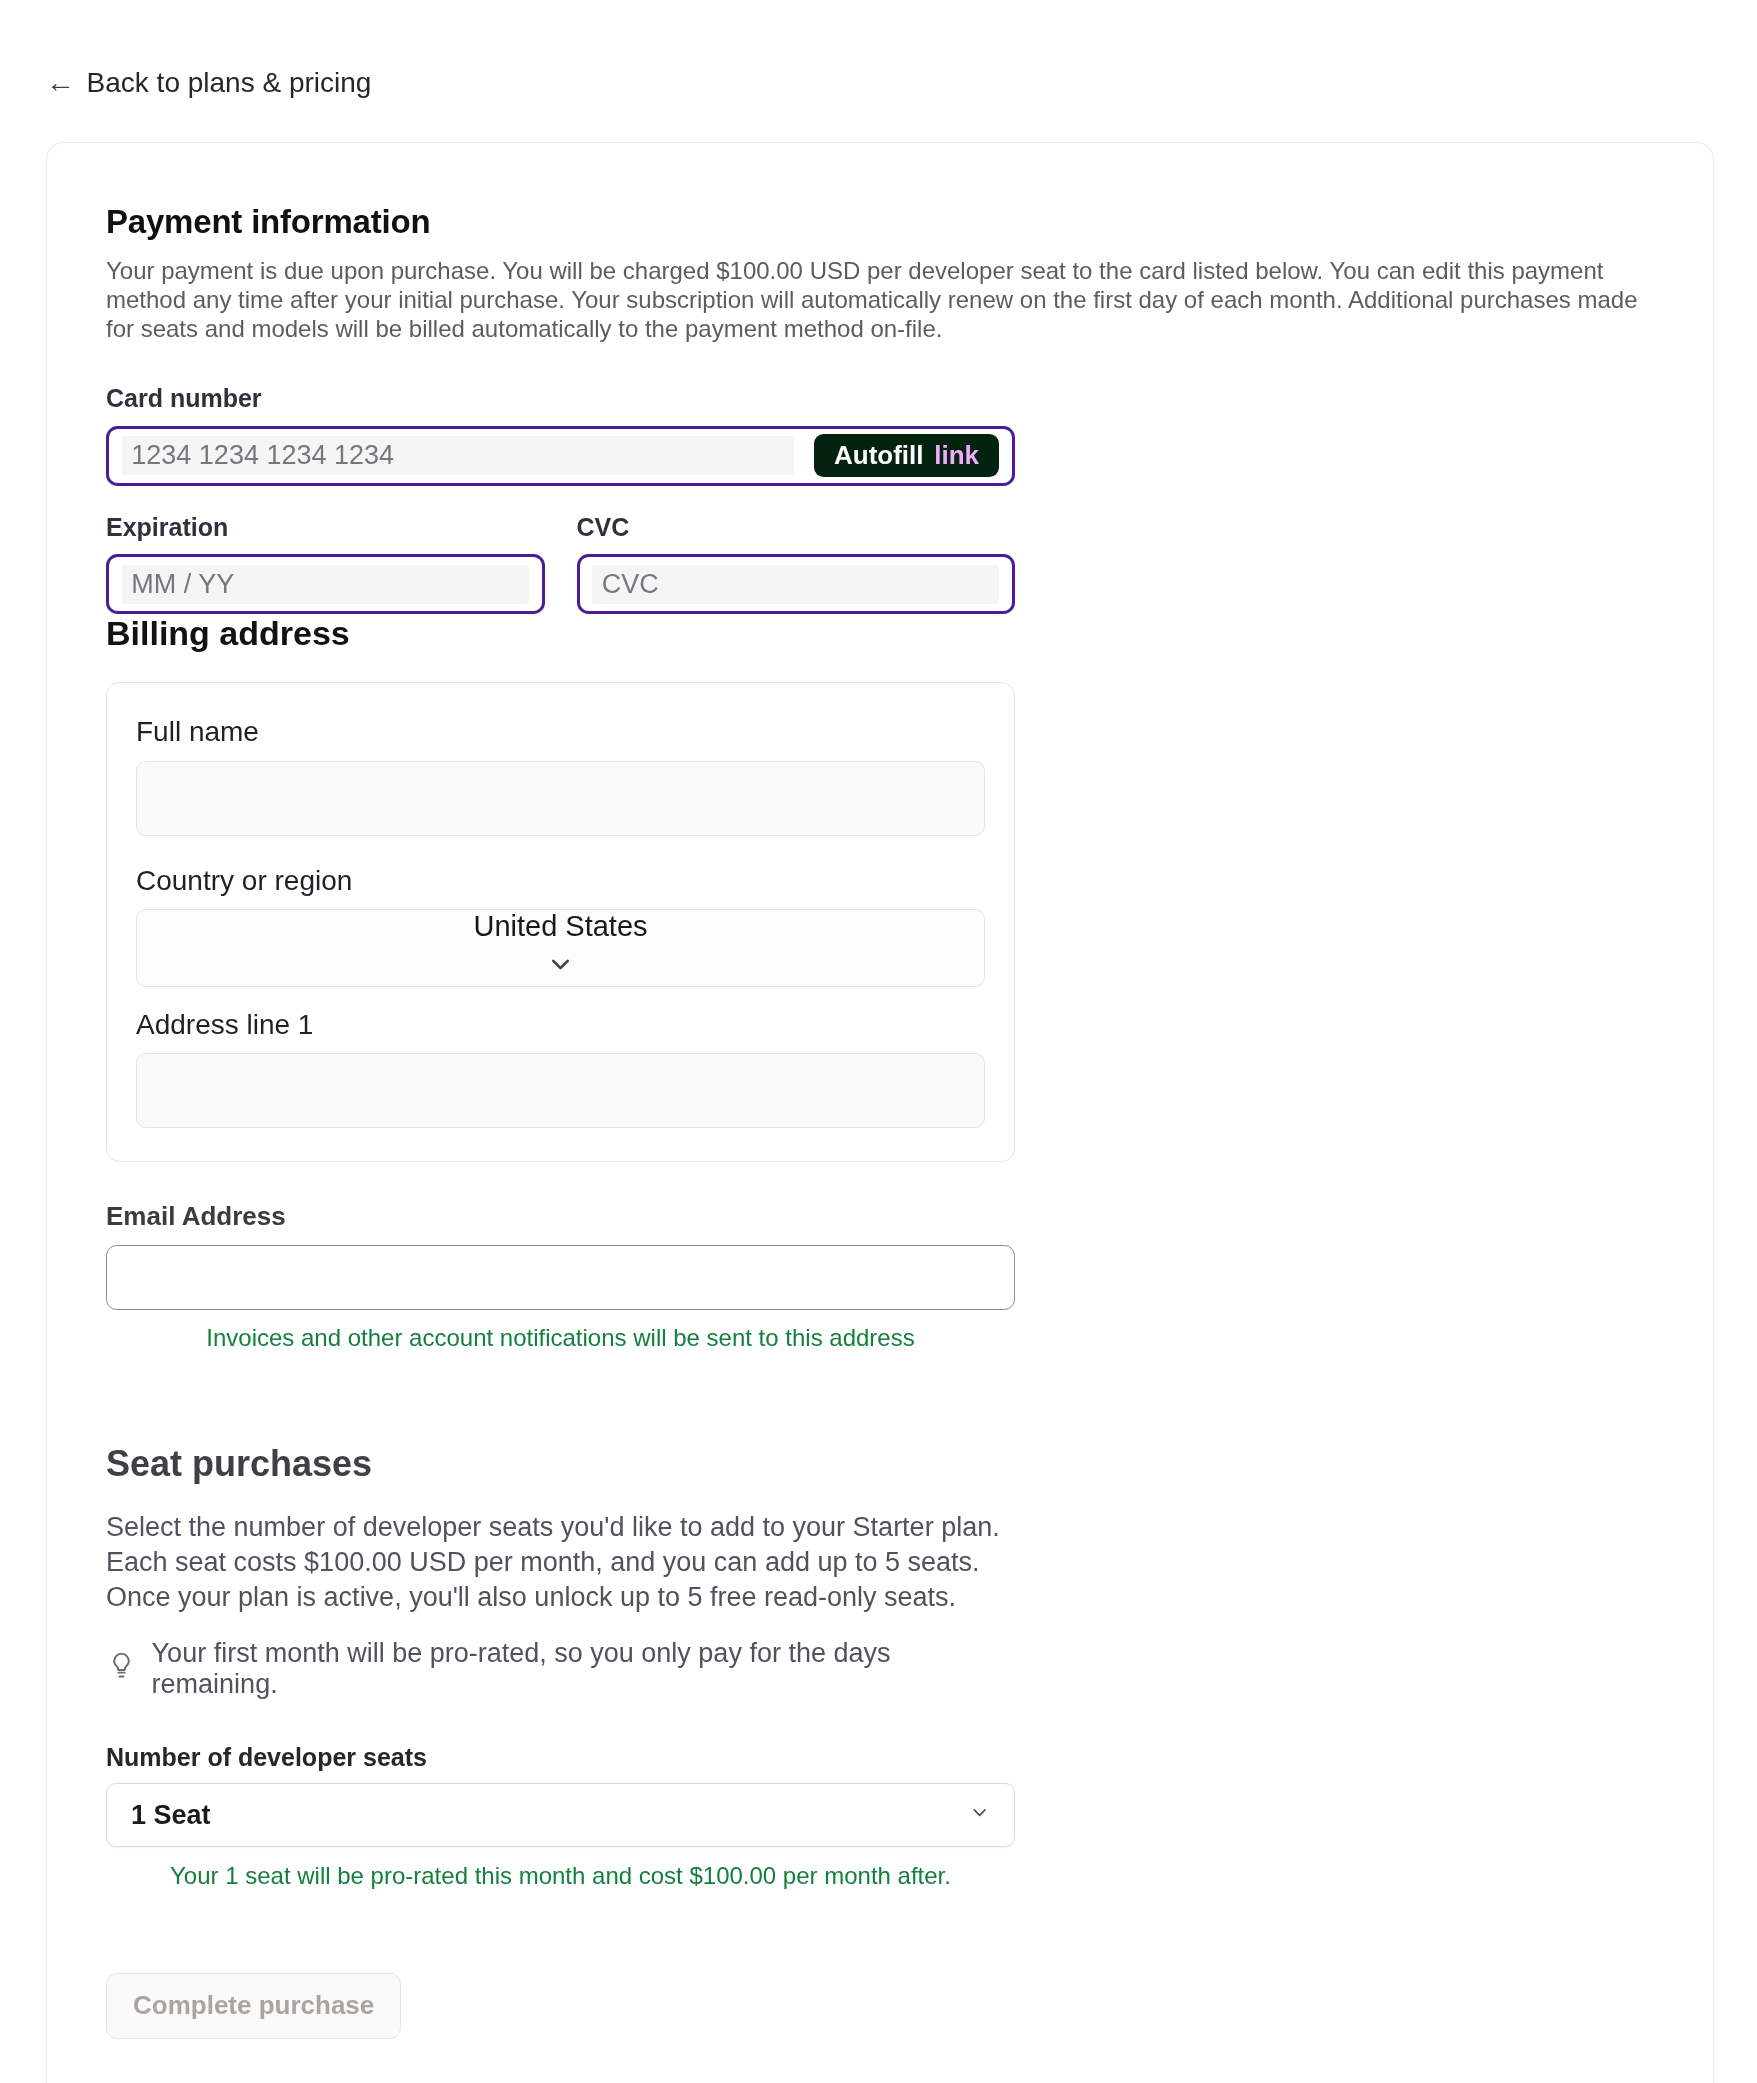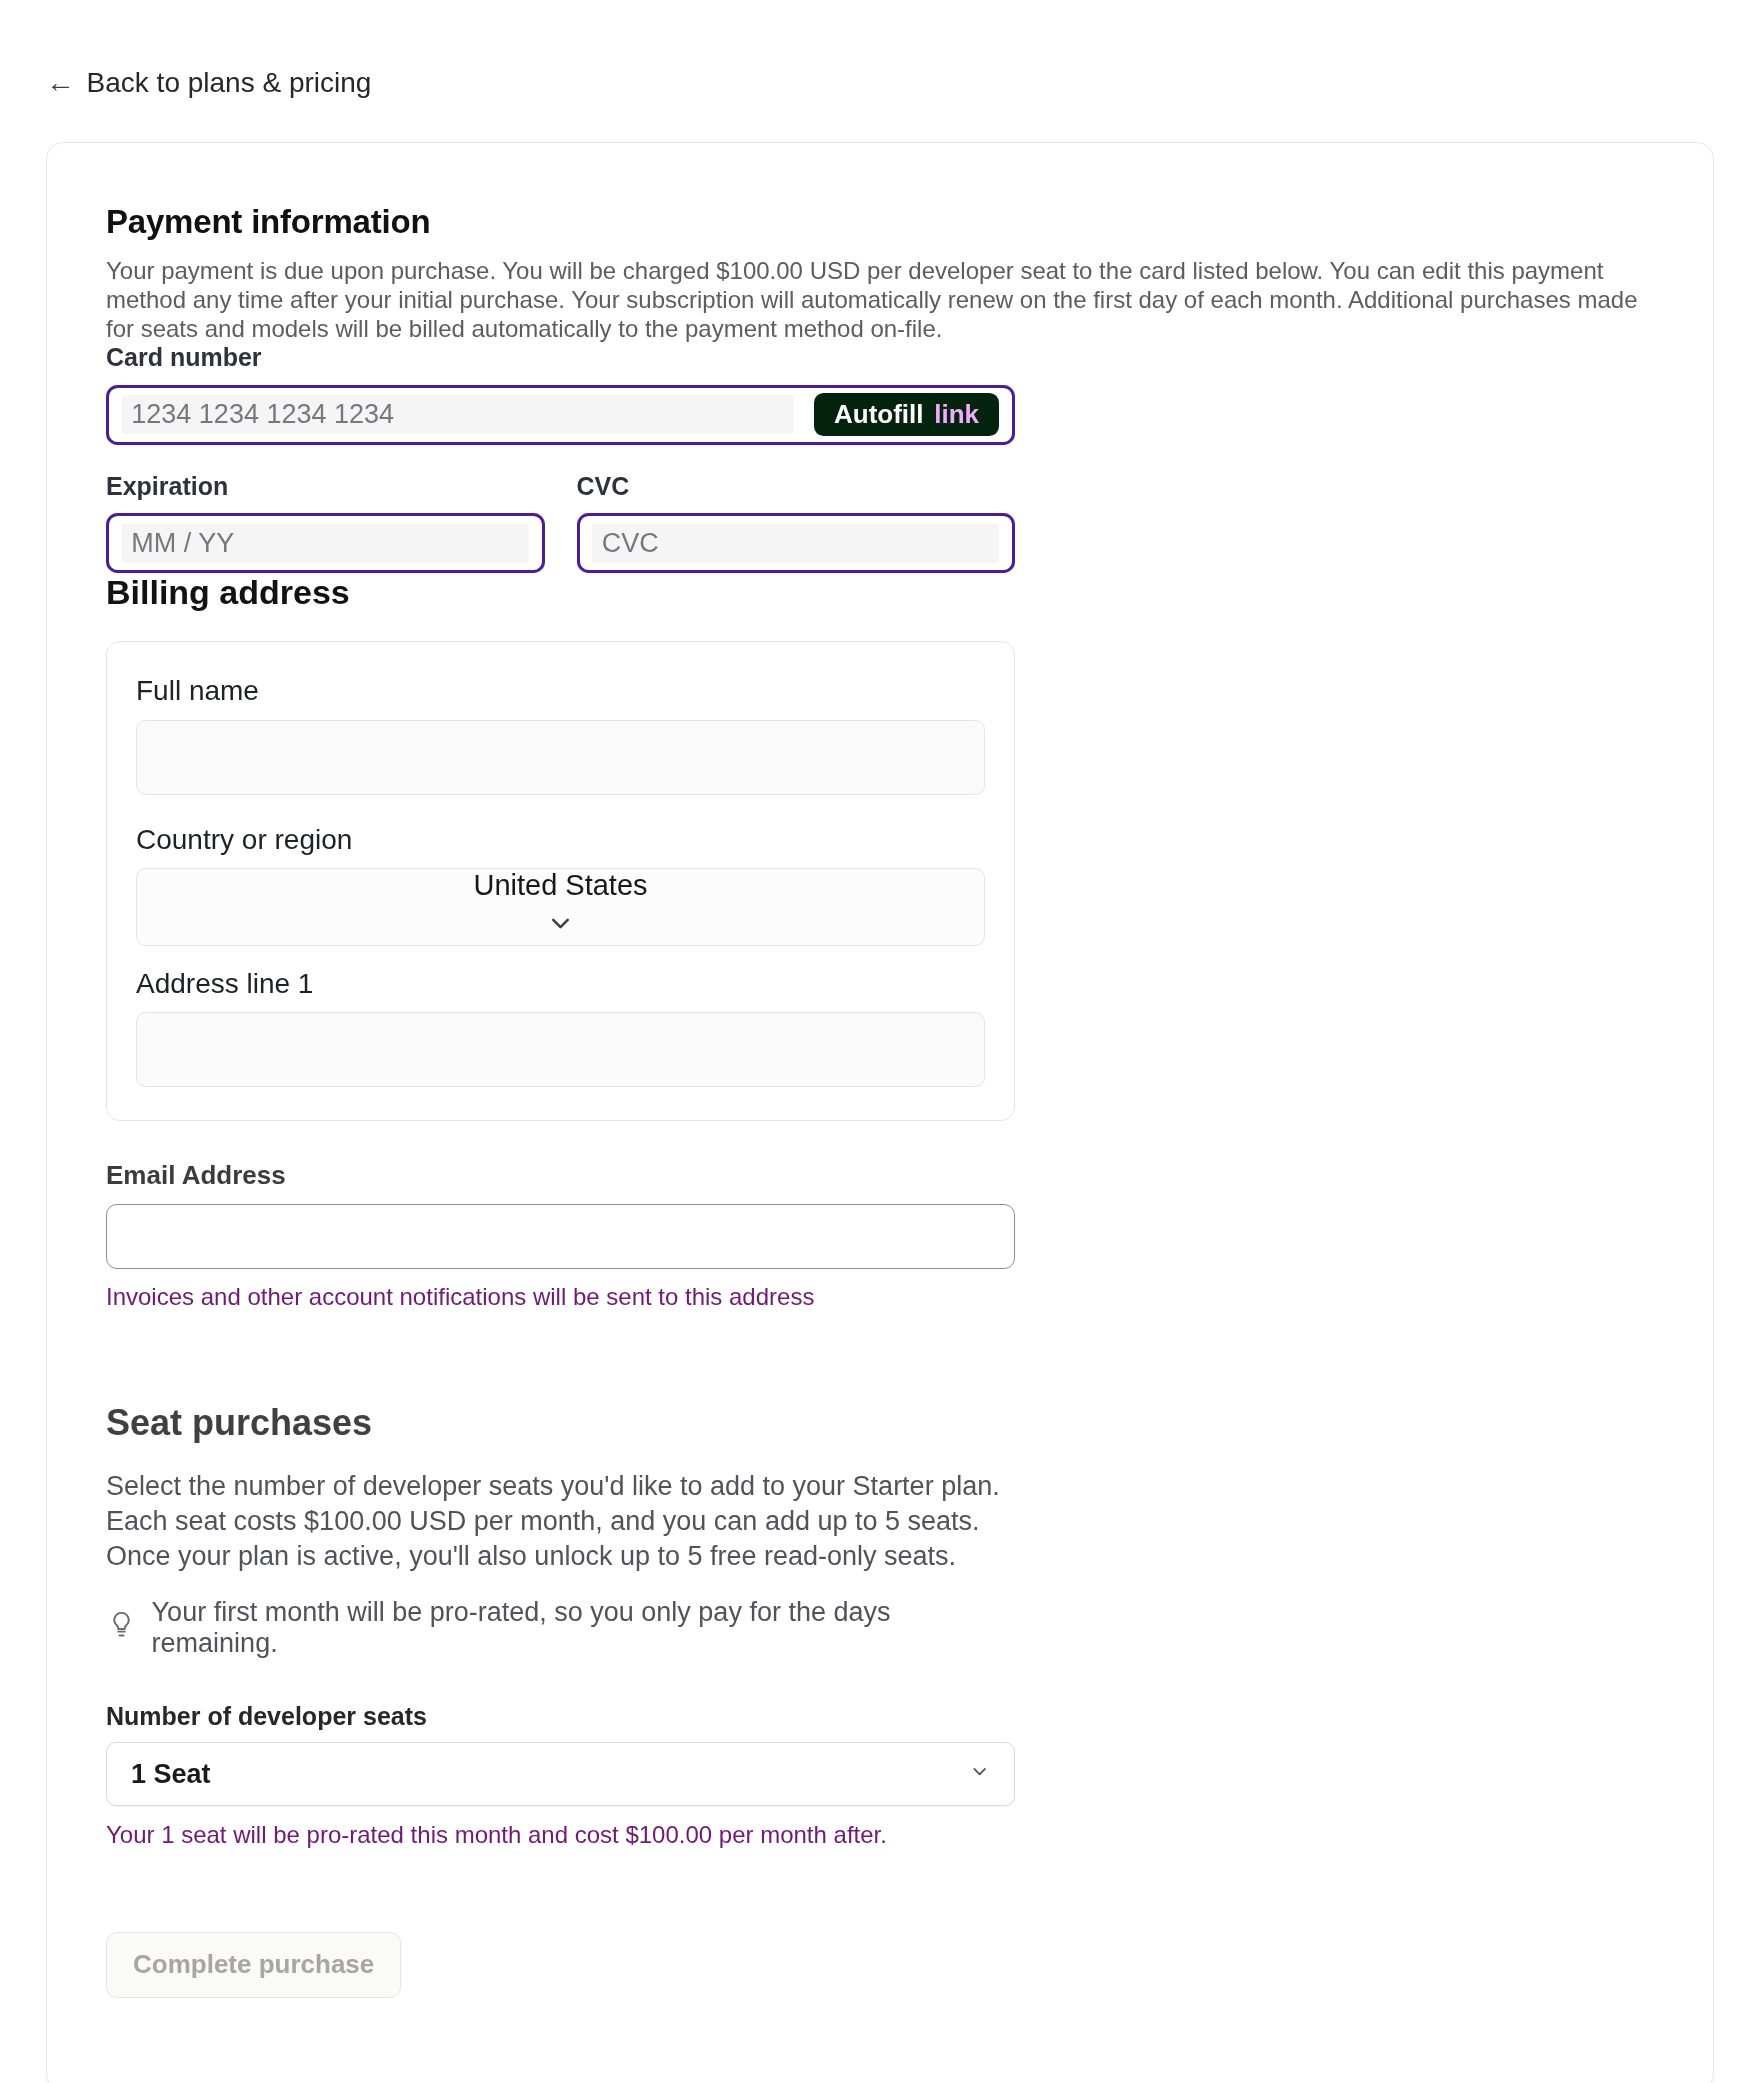--- a/index.html
+++ b/index.html
@@ -43,21 +43,21 @@
     background: #ffffff; border: 3px solid #4c1d95; border-radius: 11.6px;
     box-shadow: 0 1px 1.9px rgba(0,0,0,0.05);
     cursor: text;
   }
   .ph-strip {
     flex: 1; height: 39px; border-radius: 2.9px; background: #f5f5f6;
     display: flex; align-items: center; padding: 0 9.7px;
   }
   .ph { font-size: 27px; color: #77777e; }
 
-  .cardnum-field { }
+  .cardnum-field { margin-top: 41px; }
 
   .autofill-btn {
     margin-left: 19.4px; height: 43px; padding: 0 20.4px;
     display: inline-flex; align-items: center; gap: 10.7px;
     background: #04230f; color: #ffffff; border: none; border-radius: 9.7px;
     font-family: inherit; font-size: 26px; font-weight: 600; cursor: pointer;
   }
   .link-brand { color: #f0abfc; font-weight: 700; }
 
   .row2 { display: flex; gap: 32px; margin-top: 27px; }
@@ -84,21 +84,21 @@
     background: #fcfcfd; border: 1px solid #e4e4e7; border-radius: 9.7px;
     padding: 0 25px; font-size: 29px; color: #18181b; cursor: pointer; flex-direction: column;
   }
 
   .email-label { display: block; margin-top: 39px; font-size: 26px; font-weight: 600; color: #3b3b40; }
   .email-input {
     display: block; width: 909px; height: 65px; margin-top: 12.6px;
     background: #ffffff; border: 1.5px solid #8b8b91; border-radius: 10.7px;
     font-family: inherit; font-size: 27px; color: #18181b; padding: 0 18.4px; outline: none;
   }
-  .helper { margin-top: 14.6px; font-size: 24px; color: #701a75; }
+  .helper { margin-top: 14.6px; font-size: 24px; color: #15803d; text-align: center; }
 
   
   .seats-h { margin-top: 91px; font-size: 36px; font-weight: 700; color: #3f3f44; }
   .seats-desc { margin-top: 25px; width: 922px; font-size: 27px; line-height: 35px; color: #52525b; }
   .tip-row { margin-top: 23px; display: flex; align-items: center; gap: 14.6px; font-size: 27px; color: #52525b; }
   .tip-row svg { flex: 0 0 auto; }
 
   .seats-label { display: block; margin-top: 43px; font-size: 25px; font-weight: 700; color: #27272a; }
   .select-sm {
     width: 909px; height: 64px; margin-top: 10.7px;

